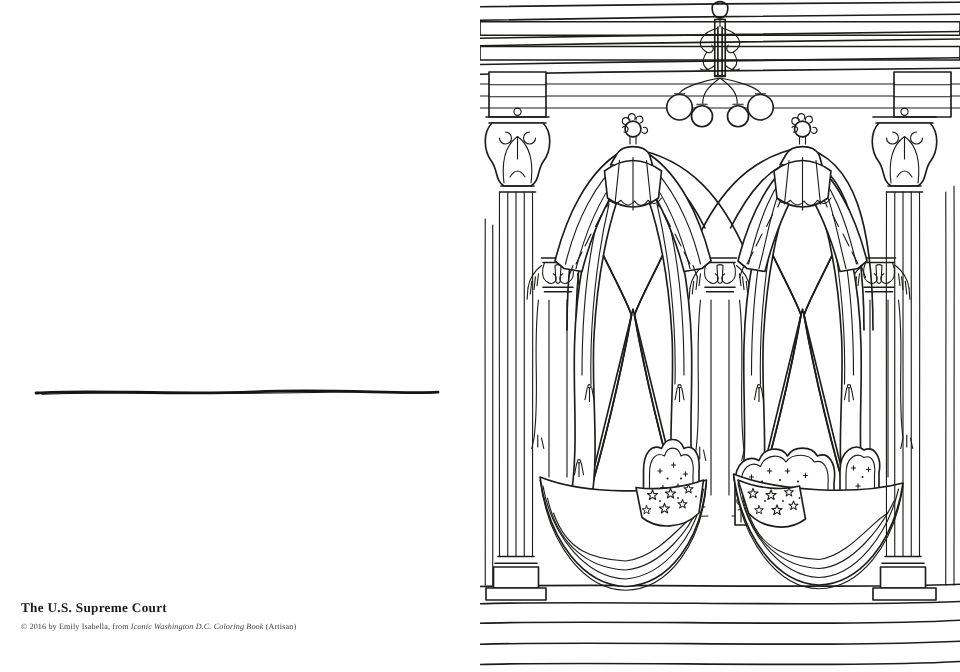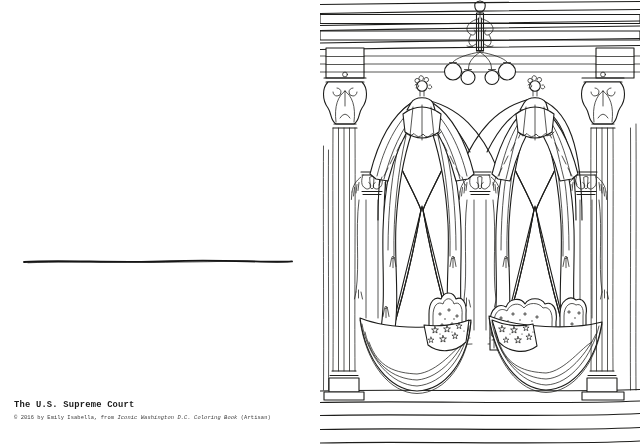--- a/index.html
+++ b/index.html
@@ -1,17 +1,17 @@
 <!DOCTYPE html>
 <html><head>
 <meta charset="utf-8">
 <style>
   html,body{margin:0;padding:0;background:#ffffff;}
   .spread{position:relative;width:640px;height:448px;background:#fde047;overflow:hidden;
-          font-family:Liberation Mono, monospace;}
+          font-family:Liberation Serif, serif;}
   .page{position:absolute;top:0;height:448px;width:320px;background:#ffffff;}
   .page.left{left:0;}
   .page.right{left:320px;}
   .hand-line{position:absolute;left:22px;top:256px;width:272px;height:12px;}
   .caption{position:absolute;left:14px;top:400px;width:300px;}
   .caption .title{font-size:8.8px;font-weight:700;color:#1b1b1b;letter-spacing:.2px;}
   .caption .credit{margin-top:5px;font-size:5.4px;color:#3c3c3c;letter-spacing:.1px;}
   .caption .credit i{font-style:italic;}
   svg.illu{display:block;}
   svg.illu path, svg.illu circle, svg.illu rect, svg.illu line{

